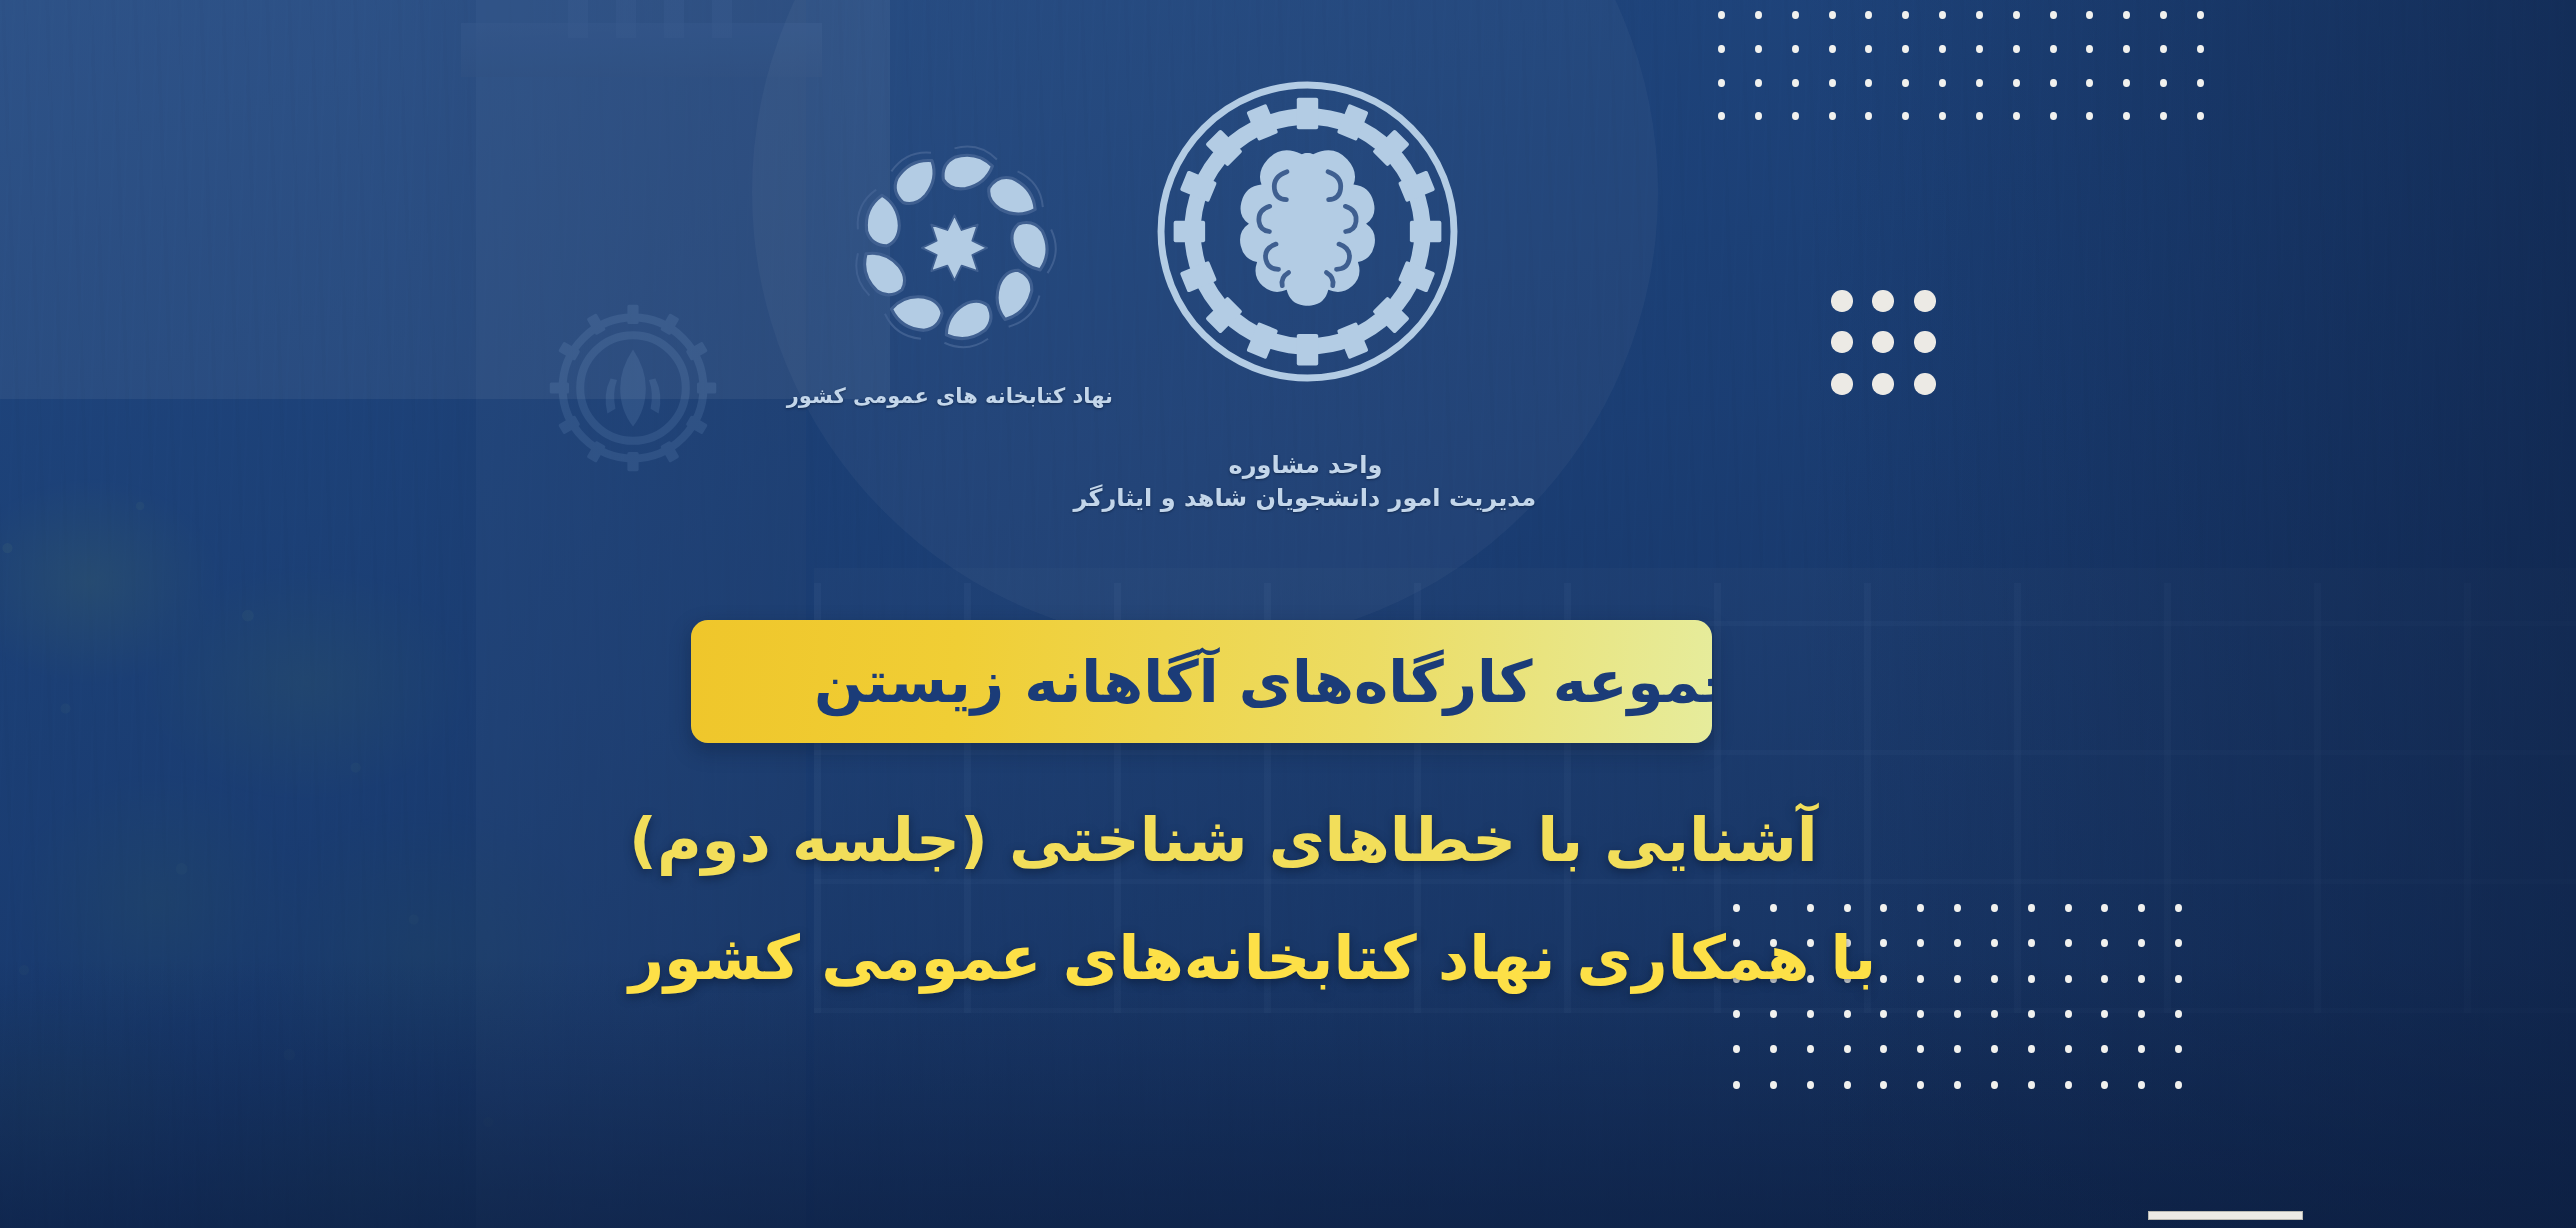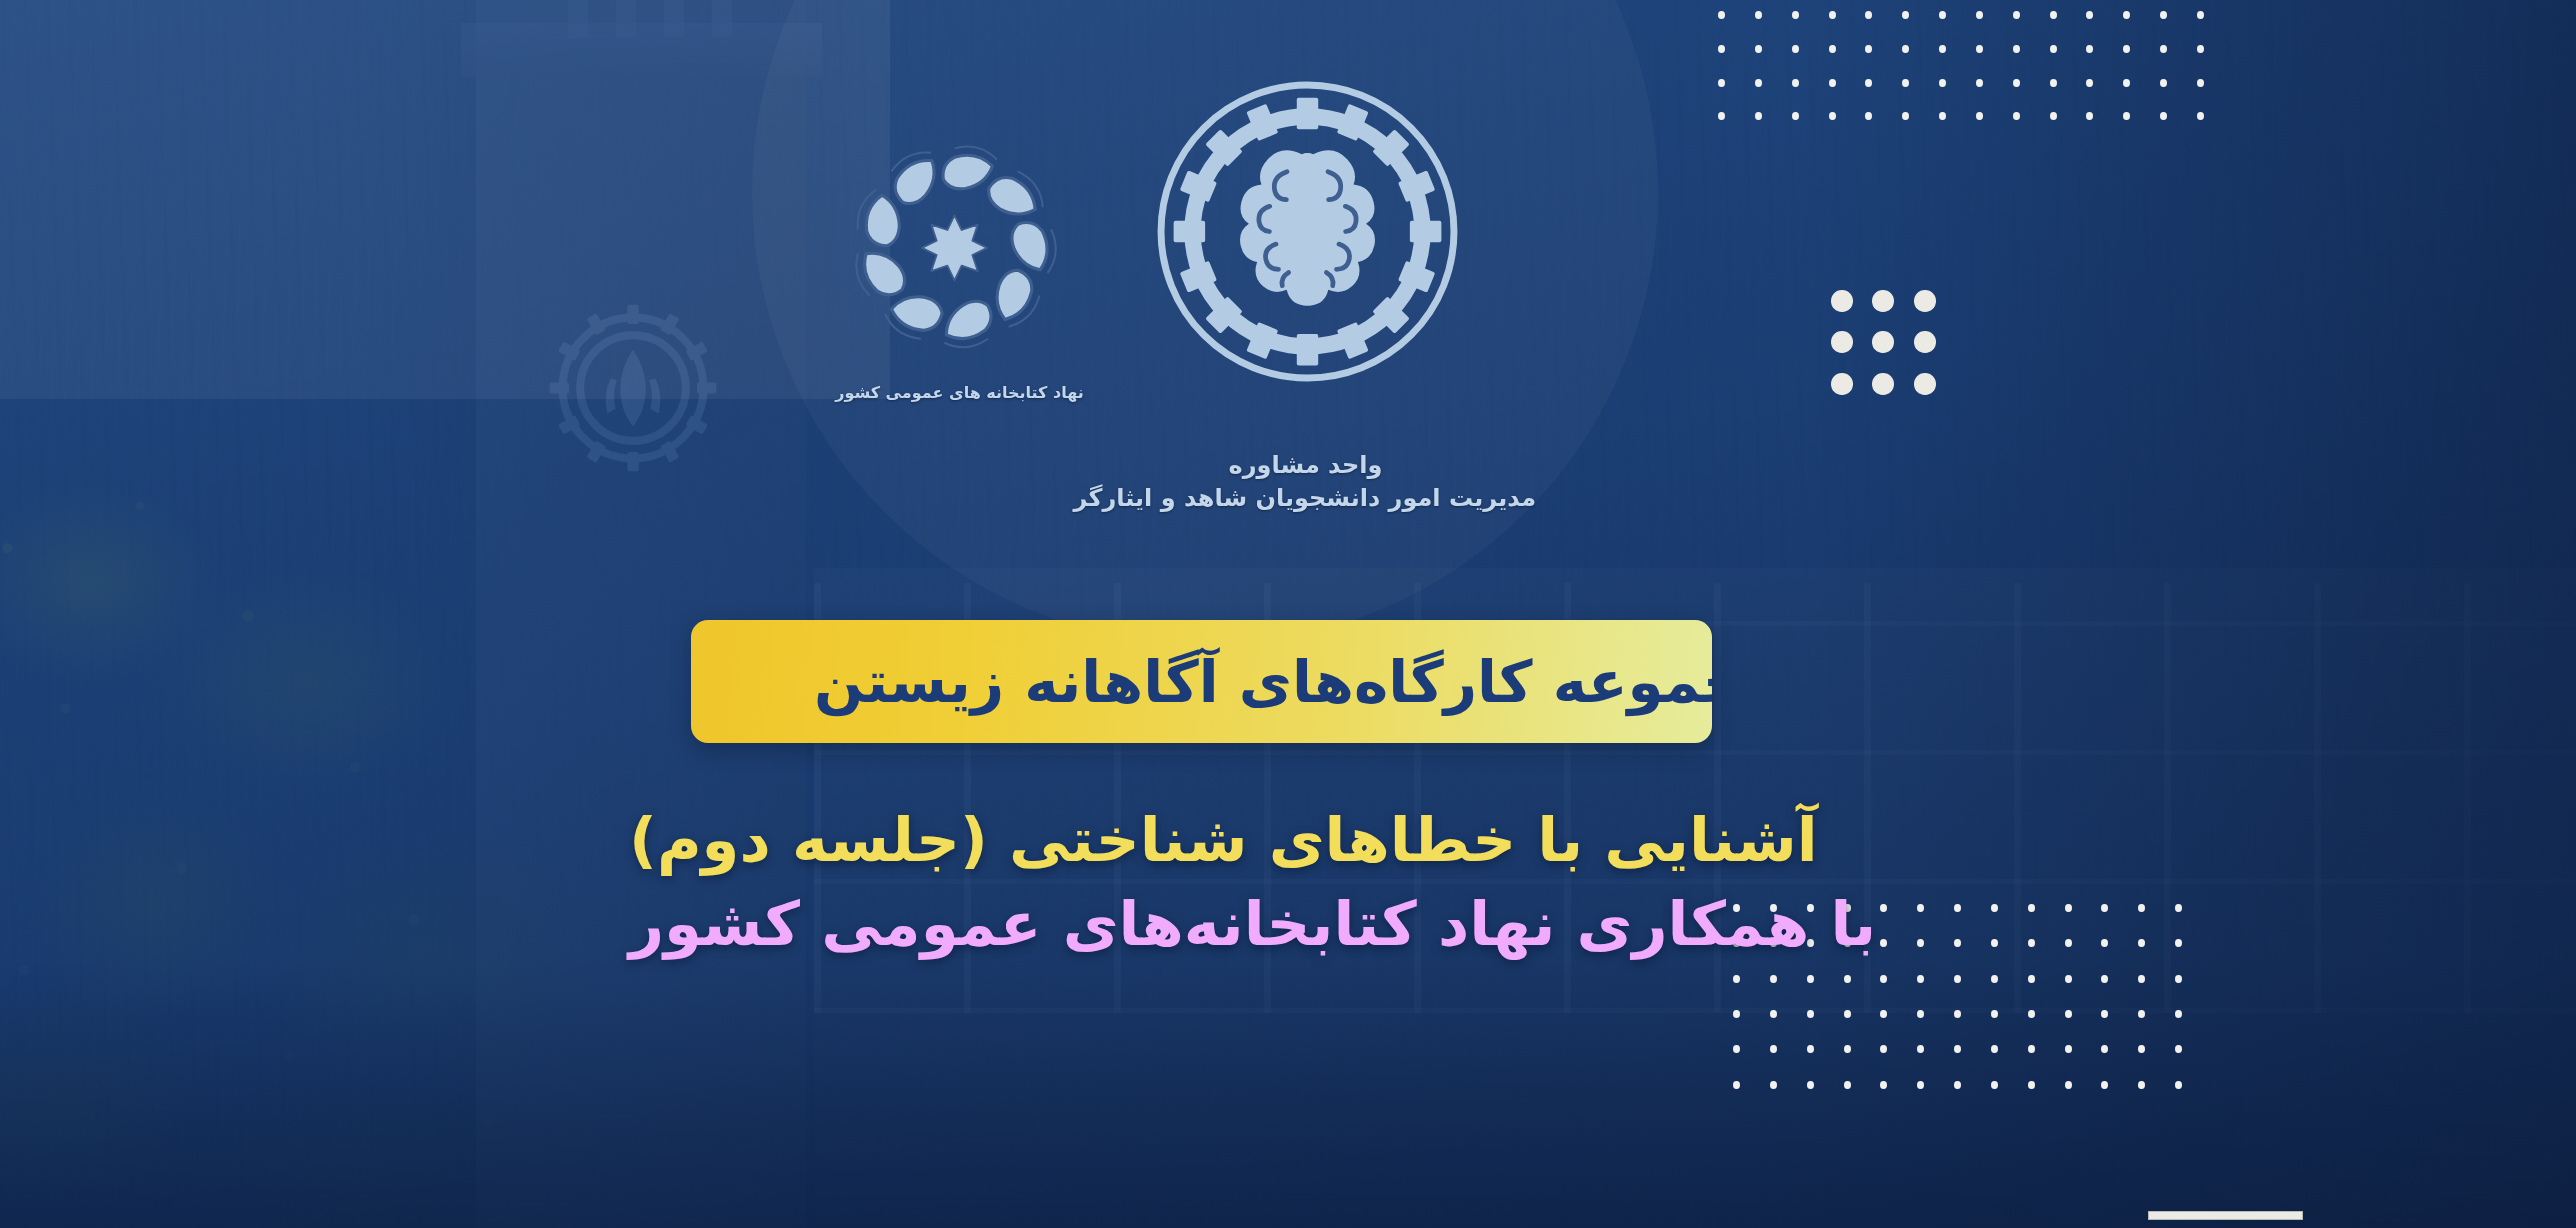--- a/index.html
+++ b/index.html
@@ -177,21 +177,21 @@
 
   .org-caption {
     position: absolute;
     color: #c3d6ea;
     font-weight: bold;
     text-align: center;
     line-height: 1.38;
     white-space: nowrap;
     text-shadow: 0 0.8px 2.3px rgba(8,22,48,.55);
   }
-  #library-caption { font-size: 16px; letter-spacing: 0.2px; text-align: center; }
+  #library-caption { font-size: 21px; letter-spacing: 0.2px; text-align: center; }
   #counsel-caption { font-size: 24px; }
 
   
   #title-bar {
     position: absolute;
     left: 691px; top: 620px;
     width: 1021px; height: 123px;
     border-radius: 17px;
     background: linear-gradient(95deg, #EFC62B 0%, #F0CE35 26%, #ECDC63 66%, #E6EC9C 100%);
     box-shadow: 0 7.7px 20px rgba(8,22,48,.35);
@@ -249,21 +249,22 @@
   }
   #headline .hl-line {
     color: #F2DE5A;
     font-size: 61px;
     font-weight: bold;
     line-height: 1.38;
     white-space: nowrap;
     text-shadow: 0 3.1px 9.2px rgba(8,22,48,.55);
   }
   #headline .hl-line.second {
-    color: #f0abfc;
+    color: #fde047;
+    margin-top: 34px;
   }
 
   
   #bottom-bar {
     position: absolute;
     left: 2148px; top: 1211px;
     width: 155px; height: 9.2px;
     background: #eceae5;
     border: 0.8px solid #b9b9b3;
     box-sizing: border-box;

